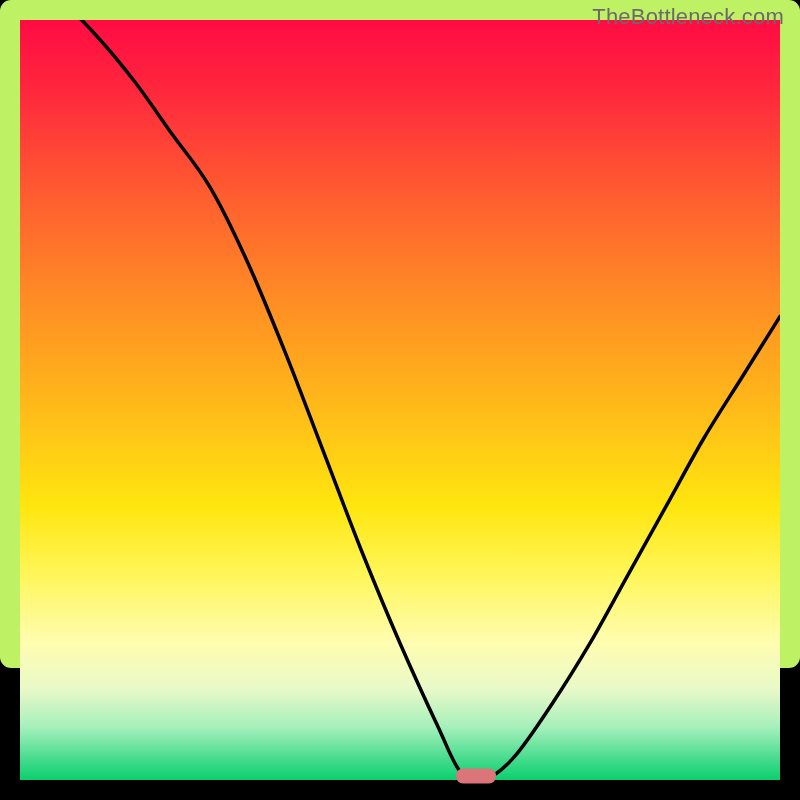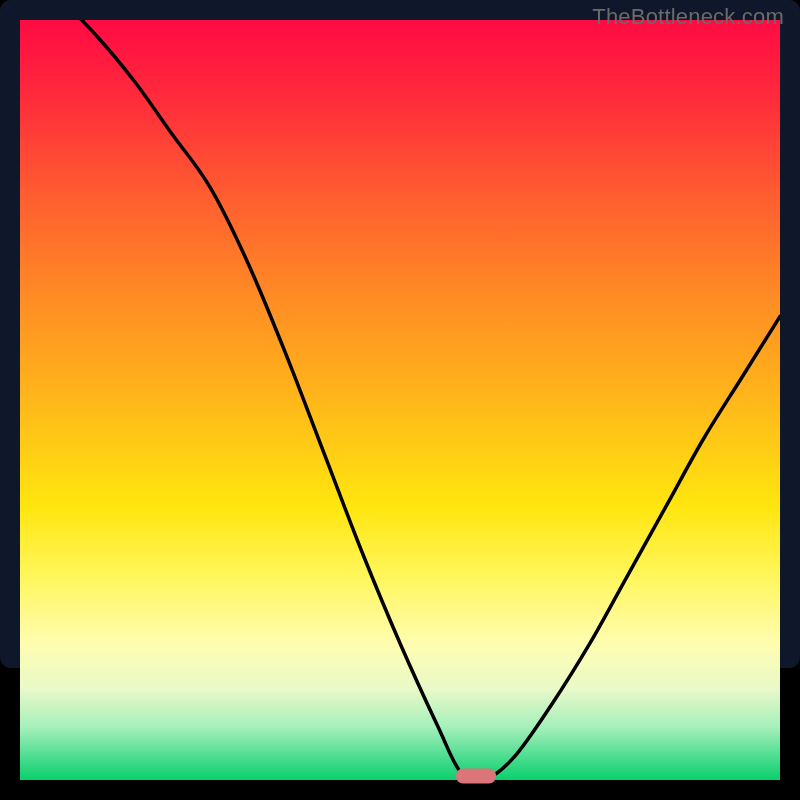--- a/index.html
+++ b/index.html
@@ -8,21 +8,21 @@
     width: 800px;
     height: 800px;
     overflow: hidden;
     background: #000;
     font-family: Arial, Helvetica, sans-serif;
   }
   .frame {
     position: relative;
     width: 800px;
     height: 668px;
-    background: #0f172a;
+    background: #bef264;
     border-radius: 11px;
   }
   .plot-area {
     position: absolute;
     left: 20px;
     top: 20px;
     width: 760px;
     height: 760px;
     background: linear-gradient(to bottom,
       #ff0b43 0%,

